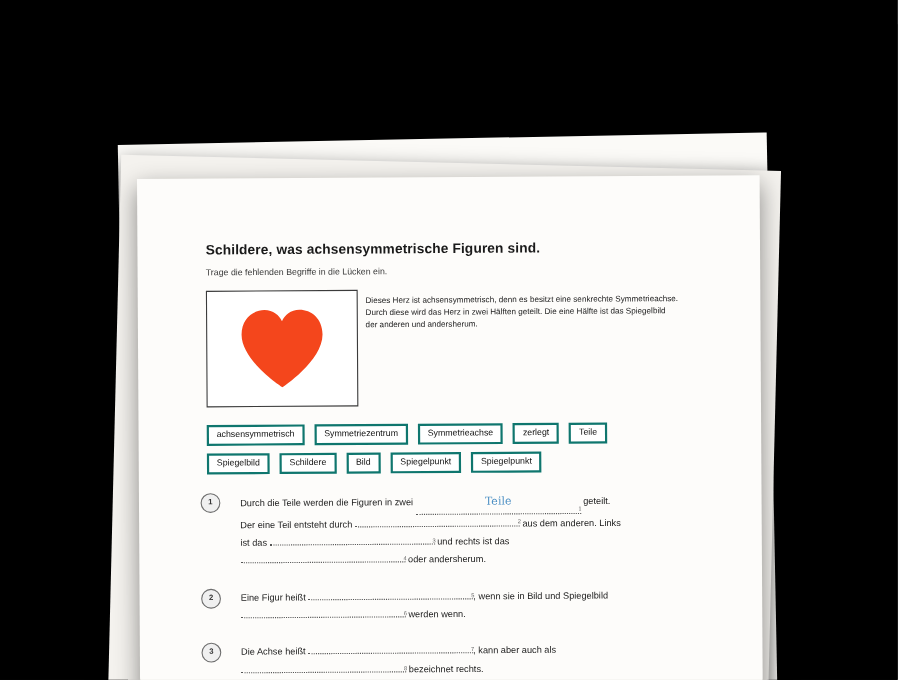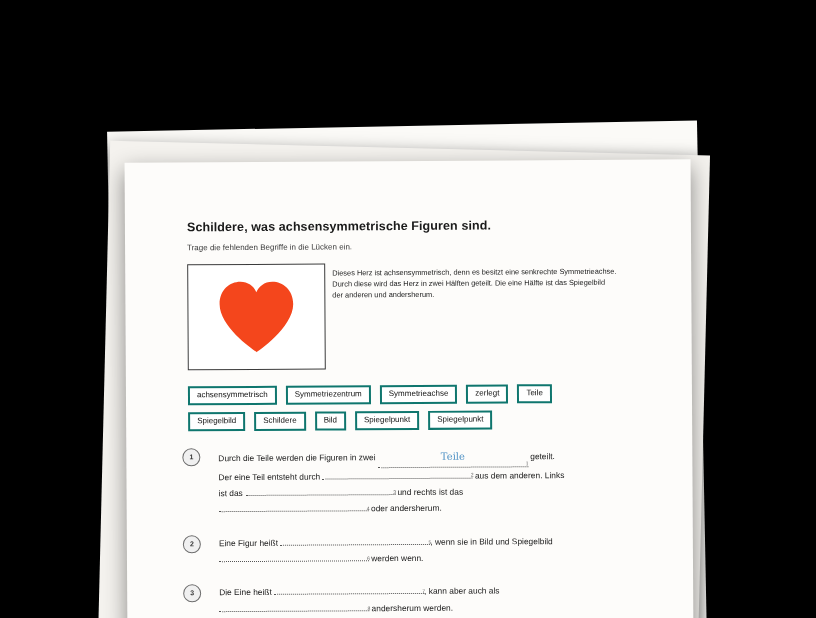--- a/index.html
+++ b/index.html
@@ -261,24 +261,24 @@
             <span>Eine Figur heißt</span>
             <span class="blank xwide"><span></span><span class="sub">5</span></span><span>, wenn sie in Bild und Spiegelbild</span><br>
             <span class="blank xwide"><span></span><span class="sub">6</span></span>
             <span>werden wenn.</span>
           </div>
         </div>
 
         <div class="task">
           <div class="task-num">3</div>
           <div class="task-body">
-            <span>Die Eine heißt</span>
+            <span>Die Achse heißt</span>
             <span class="blank xwide"><span></span><span class="sub">7</span></span><span>, kann aber auch als</span><br>
             <span class="blank xwide"><span></span><span class="sub">8</span></span>
-            <span>andersherum werden.</span>
+            <span>bezeichnet rechts.</span>
           </div>
         </div>
 
       </div>
 
     </div>
   </div>
 
 </div>
 

